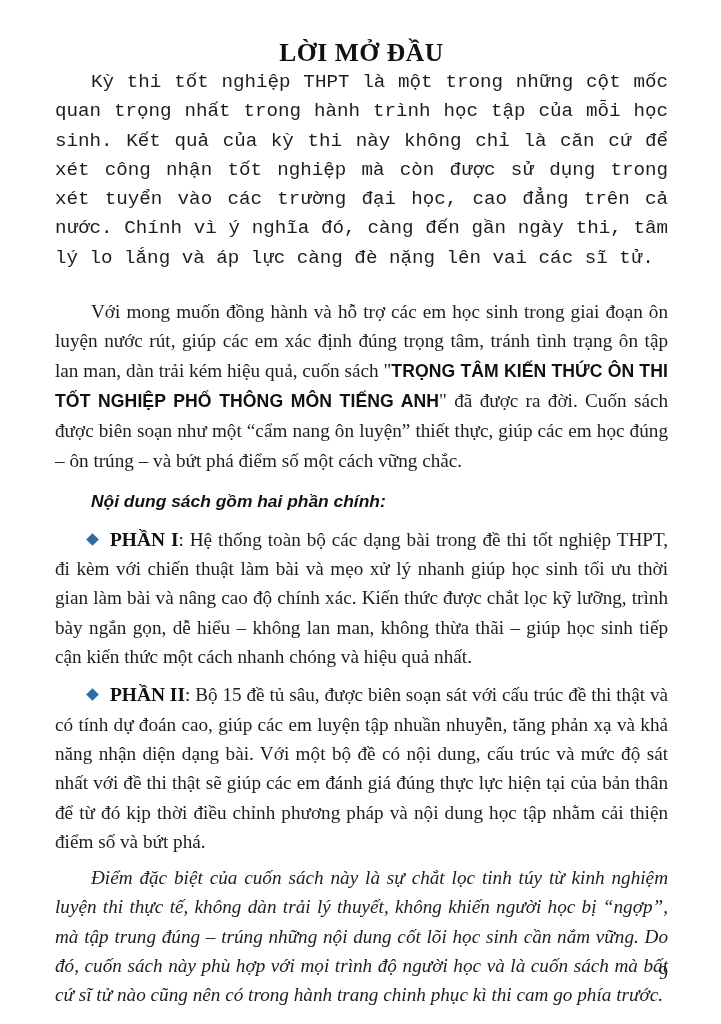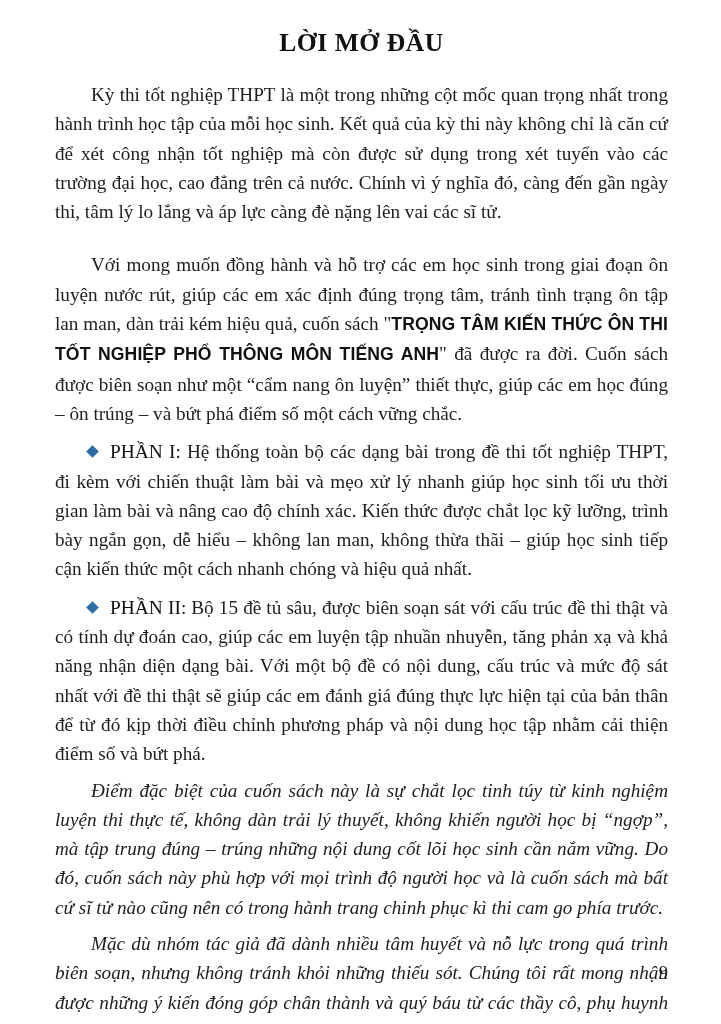--- a/index.html
+++ b/index.html
@@ -27,21 +27,21 @@
   .content {
     position: absolute;
     left: 55px;
     top: 0;
     width: 613px;
   }
 
   
   .doc-title {
     margin: 0;
-    padding-top: 28px;
+    padding-top: 38px;
     text-align: center;
     font-family: "Liberation Serif", "DejaVu Serif", serif;
     font-weight: bold;
     font-size: 25.5px;
     letter-spacing: 0.6px;
     color: #111111;
   }
 
   
   .para {
@@ -49,21 +49,21 @@
     font-size: 19.2px;
     line-height: 29.3px;
     text-align: justify;
     text-justify: inter-word;
     text-indent: 36px;
     color: #1d1d1d;
     hyphens: none;
   }
 
   .para.first-block {
-    margin-top: 22px;
+    font-family: Liberation Mono, monospace;
   }
 
   .para + .para {
     margin-top: 24px;
   }
 
   .para.tight {
     margin-top: 7px;
     font-style: italic;
   }
@@ -111,21 +111,21 @@
     width: 9px;
     height: 9px;
     background: #2e6ca4;
     transform: rotate(45deg);
     vertical-align: 2px;
     margin-right: 13px;
   }
 
   .part-label {
     font-family: "Liberation Serif", "DejaVu Serif", serif;
-    font-weight: normal;
+    font-weight: bold;
     font-size: 19.4px;
     color: #111111;
   }
 
   
   .page-number {
     position: absolute;
     right: 53px;
     bottom: 40px;
     font-size: 18.5px;
@@ -138,20 +138,21 @@
 
 <div class="page">
   <div class="content">
 
     <h1 class="doc-title">LỜI MỞ ĐẦU</h1>
 
     <p class="para first-block">Kỳ thi tốt nghiệp THPT là một trong những cột mốc quan trọng nhất trong hành trình học tập của mỗi học sinh. Kết quả của kỳ thi này không chỉ là căn cứ để xét công nhận tốt nghiệp mà còn được sử dụng trong xét tuyển vào các trường đại học, cao đẳng trên cả nước. Chính vì ý nghĩa đó, càng đến gần ngày thi, tâm lý lo lắng và áp lực càng đè nặng lên vai các sĩ tử.</p>
 
     <p class="para"><span>Với mong muốn đồng hành và hỗ trợ các em học sinh trong giai đoạn ôn luyện nước rút, giúp các em xác định đúng trọng tâm, tránh tình trạng ôn tập lan man, dàn trải kém hiệu quả, cuốn sách "</span><span class="book-title">TRỌNG TÂM KIẾN THỨC ÔN THI TỐT NGHIỆP PHỔ THÔNG MÔN TIẾNG ANH</span><span>" đã được ra đời. Cuốn sách được biên soạn như một “cẩm nang ôn luyện” thiết thực, giúp các em học đúng – ôn trúng – và bứt phá điểm số một cách vững chắc.</span></p>
 
+    <p class="section-lead">Nội dung sách gồm hai phần chính:</p>
 
     <p class="part-para"><span class="bullet-spacer"></span><span class="diamond-bullet"></span><span class="part-label">PHẦN I</span><span>: Hệ thống toàn bộ các dạng bài trong đề thi tốt nghiệp THPT, đi kèm với chiến thuật làm bài và mẹo xử lý nhanh giúp học sinh tối ưu thời gian làm bài và nâng cao độ chính xác. Kiến thức được chắt lọc kỹ lưỡng, trình bày ngắn gọn, dễ hiểu – không lan man, không thừa thãi – giúp học sinh tiếp cận kiến thức một cách nhanh chóng và hiệu quả nhất.</span></p>
 
     <p class="part-para"><span class="bullet-spacer"></span><span class="diamond-bullet"></span><span class="part-label">PHẦN II</span><span>: Bộ 15 đề tủ sâu, được biên soạn sát với cấu trúc đề thi thật và có tính dự đoán cao, giúp các em luyện tập nhuần nhuyễn, tăng phản xạ và khả năng nhận diện dạng bài. Với một bộ đề có nội dung, cấu trúc và mức độ sát nhất với đề thi thật sẽ giúp các em đánh giá đúng thực lực hiện tại của bản thân để từ đó kịp thời điều chỉnh phương pháp và nội dung học tập nhằm cải thiện điểm số và bứt phá.</span></p>
 
     <p class="para tight">Điểm đặc biệt của cuốn sách này là sự chắt lọc tinh túy từ kinh nghiệm luyện thi thực tế, không dàn trải lý thuyết, không khiến người học bị “ngợp”, mà tập trung đúng – trúng những nội dung cốt lõi học sinh cần nắm vững. Do đó, cuốn sách này phù hợp với mọi trình độ người học và là cuốn sách mà bất cứ sĩ tử nào cũng nên có trong hành trang chinh phục kì thi cam go phía trước.</p>
 
     <p class="para tight">Mặc dù nhóm tác giả đã dành nhiều tâm huyết và nỗ lực trong quá trình biên soạn, nhưng không tránh khỏi những thiếu sót. Chúng tôi rất mong nhận được những ý kiến đóng góp chân thành và quý báu từ các thầy cô, phụ huynh và các em học sinh để cuốn sách ngày càng hoàn thiện hơn trong các lần tái bản sau.</p>
 
   </div>

